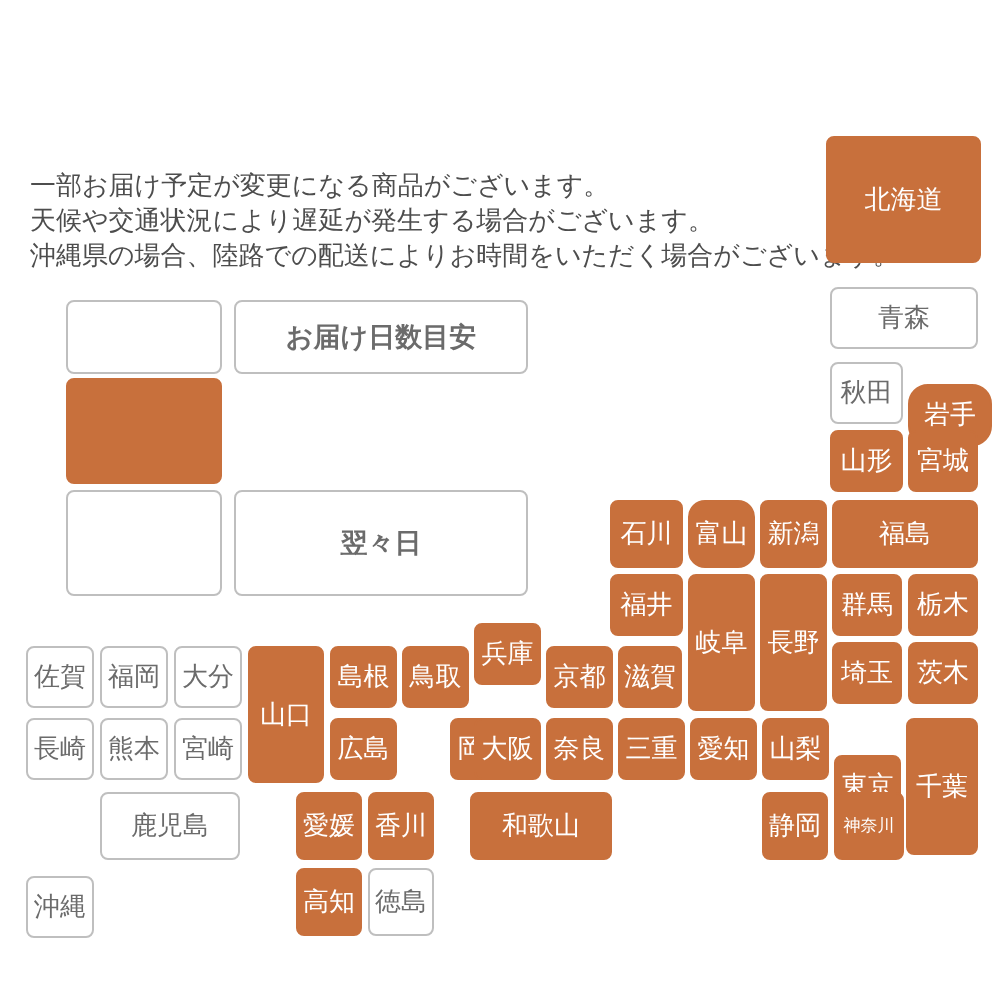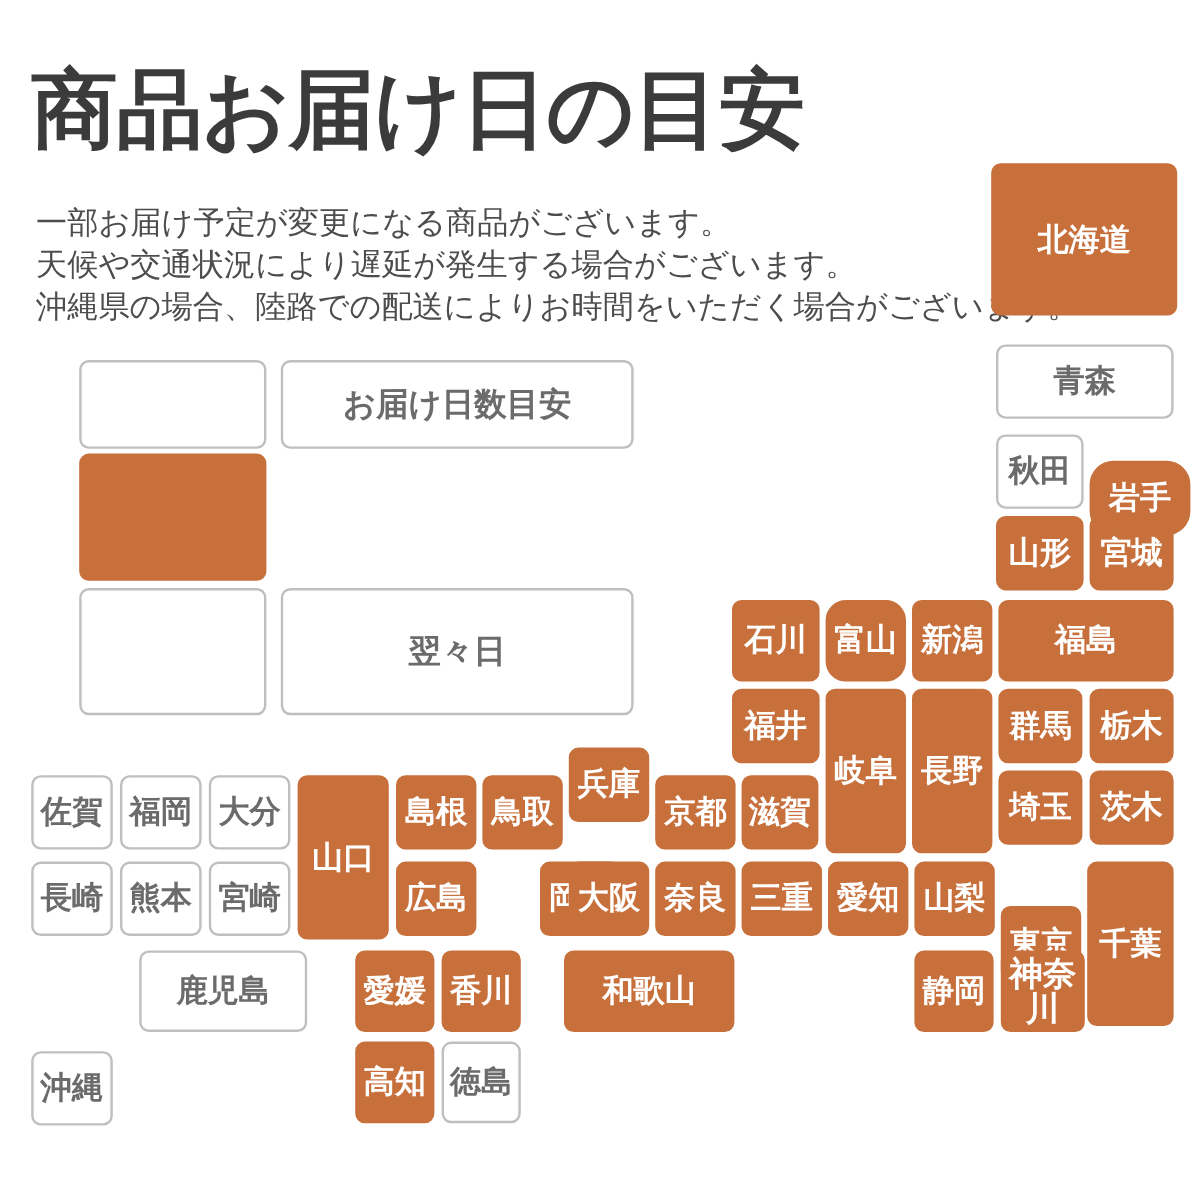--- a/index.html
+++ b/index.html
@@ -62,32 +62,31 @@
   }
   .legend-label {
     font-size: 27px;
     font-weight: bold;
   }
   .legend-swatch {
     font-size: 0;
   }
   .pref {
     font-size: 26px;
-    font-weight: bold;
+    font-weight: normal;
   }
   .pref.small {
-    font-size: 28px;
+    font-size: 17px;
   }
 </style>
 </head>
 <body>
 
 <div id="page">
 
-  <div class="title">商品お届け日の目安</div>
 
   <div class="note note1">一部お届け予定が変更になる商品がございます。</div>
   <div class="note note2">天候や交通状況により遅延が発生する場合がございます。</div>
   <div class="note note3">沖縄県の場合、陸路での配送によりお時間をいただく場合がございます。</div>
 
   <div class="box white legend-swatch" style="left:66px; top:300px; width:156px; height:74px;"></div>
   <div class="box white legend-label" style="left:234px; top:300px; width:294px; height:74px;">お届け日数目安</div>
 
   <div class="box orange legend-swatch" style="left:66px; top:378px; width:156px; height:106px;"></div>
 
@@ -126,21 +125,21 @@
       <div class="box white pref" style="left: 174px; top: 718px; width: 68px; height: 62px;">宮崎</div>
       <div class="box orange pref" style="left: 330px; top: 718px; width: 67px; height: 62px;">広島</div>
       <div class="box orange pref" style="left: 402px; top: 718px; width: 67px; height: 62px; margin-left: 48px;">岡山</div>
       <div class="box orange pref" style="left: 474px; top: 718px; width: 67px; height: 62px;">大阪</div>
       <div class="box orange pref" style="left: 546px; top: 718px; width: 67px; height: 62px;">奈良</div>
       <div class="box orange pref" style="left: 618px; top: 718px; width: 67px; height: 62px;">三重</div>
       <div class="box orange pref" style="left: 690px; top: 718px; width: 67px; height: 62px;">愛知</div>
       <div class="box orange pref" style="left: 762px; top: 718px; width: 67px; height: 62px;">山梨</div>
       <div class="box orange pref" style="left: 834px; top: 755px; width: 67px; height: 62px;">東京</div>
       <div class="box orange pref" style="left: 906px; top: 718px; width: 72px; height: 137px;">千葉</div>
-      <div class="box white pref" style="left: 100px; top: 792px; width: 140px; height: 68px; margin-left: 16px;">鹿児島</div>
+      <div class="box white pref" style="left: 100px; top: 792px; width: 140px; height: 68px;">鹿児島</div>
       <div class="box orange pref" style="left: 296px; top: 792px; width: 66px; height: 68px;">愛媛</div>
       <div class="box orange pref" style="left: 368px; top: 792px; width: 66px; height: 68px;">香川</div>
       <div class="box orange pref" style="left: 470px; top: 792px; width: 142px; height: 68px;">和歌山</div>
       <div class="box orange pref" style="left: 762px; top: 792px; width: 66px; height: 68px;">静岡</div>
       <div class="box orange pref small" style="left: 834px; top: 792px; width: 70px; height: 68px;">神奈川</div>
       <div class="box orange pref" style="left: 296px; top: 868px; width: 66px; height: 68px;">高知</div>
       <div class="box white pref" style="left: 368px; top: 868px; width: 66px; height: 68px;">徳島</div>
       <div class="box white pref" style="left: 26px; top: 876px; width: 68px; height: 62px;">沖縄</div>
     </div>
 

